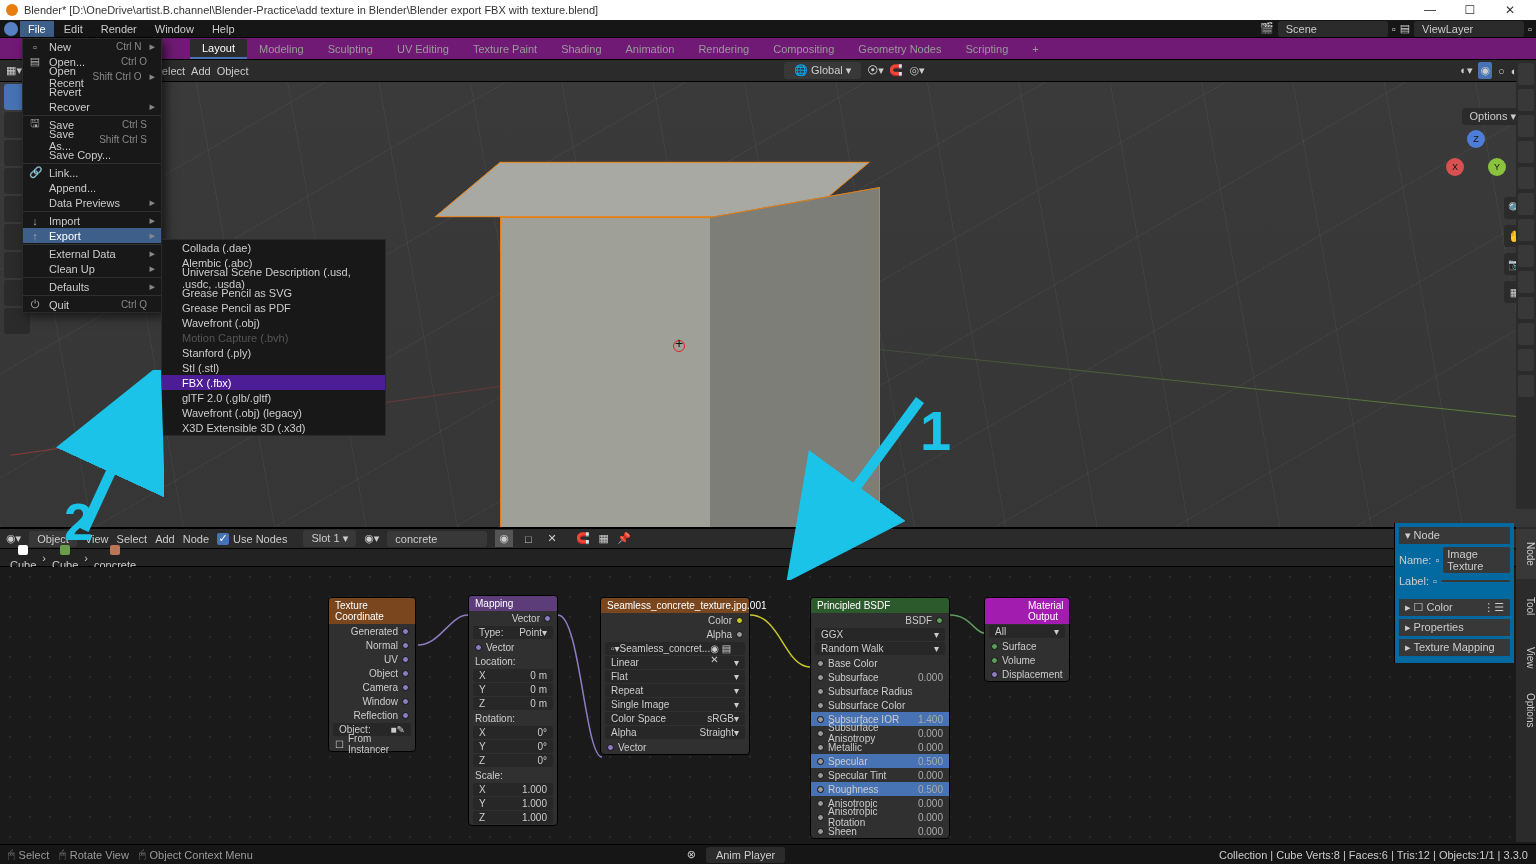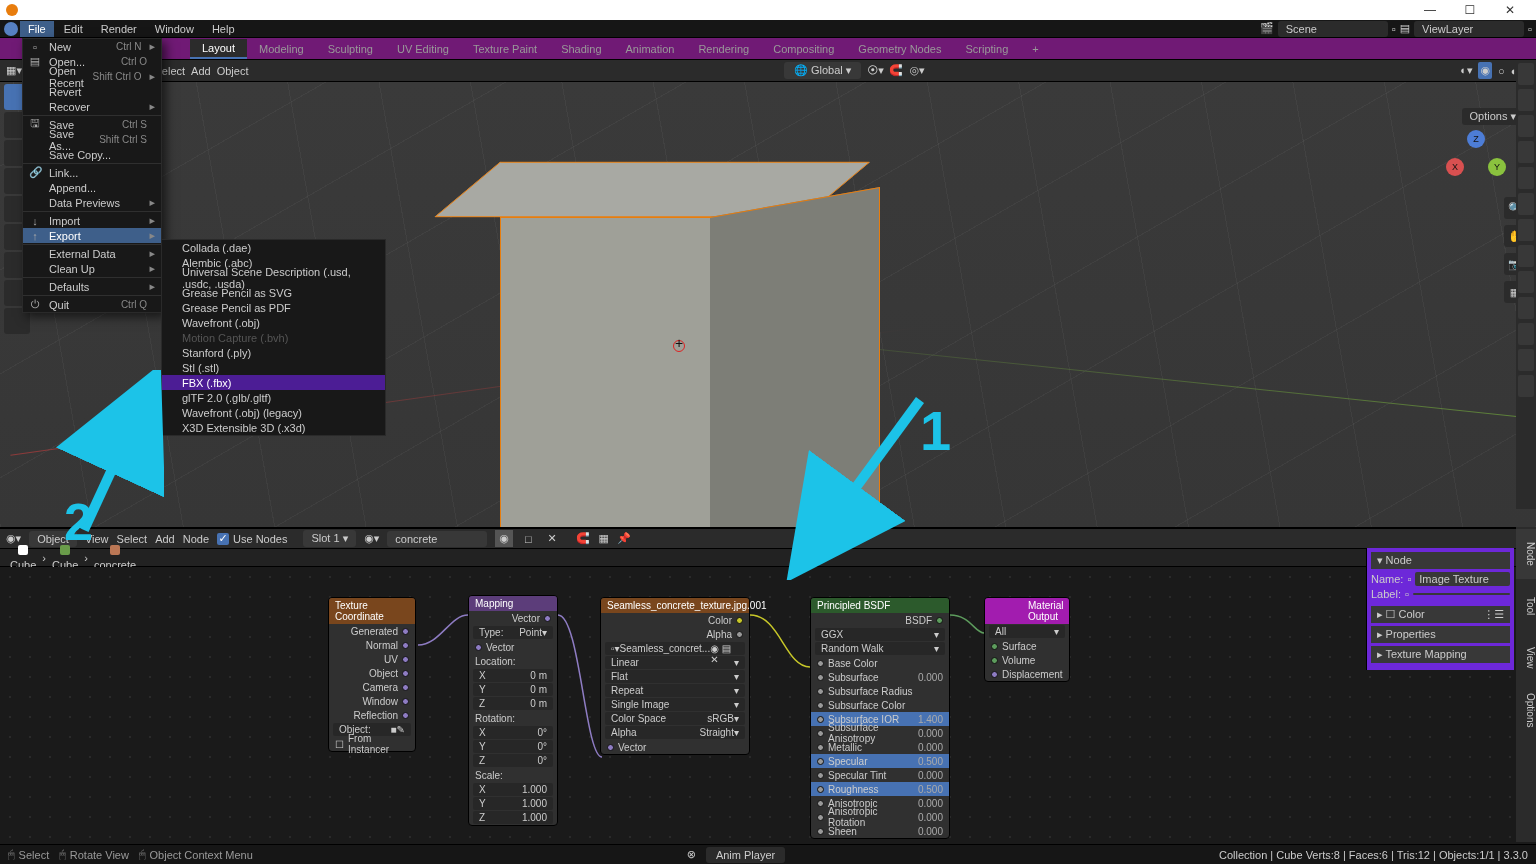--- a/index.html
+++ b/index.html
@@ -106,38 +106,39 @@
 .node .fld .lbl{flex:1;}
 .sk.yellow{background:#c7c729;} .sk.gray{background:#999;} .sk.purple{background:#8e7cc3;} .sk.green{background:#5d9c5d;}
 
 .node-tc{left:328px;top:30px;width:88px;} .node-tc .nh{background:#79461d;}
 .node-map{left:468px;top:28px;width:90px;} .node-map .nh{background:#5c3d7a;}
 .node-img{left:600px;top:30px;width:150px;} .node-img .nh{background:#79461d;}
 .node-bsdf{left:810px;top:30px;width:140px;} .node-bsdf .nh{background:#2c5a2c;}
 .node-out{left:984px;top:30px;width:86px;} .node-out .nh{background:#a21caf;padding-left:43px;}
 
 
-.npanel{position:absolute;right:22px;top:548px;width:148px;background:#6d28d9;border-left:1px solid #000;padding:4px;}
+.npanel{position:absolute;right:22px;top:523px;width:120px;background:#0369a1;border-left:1px solid #000;padding:4px;}
 .npanel .hdr{background:#383838;padding:2px 6px;margin-bottom:3px;}
 .npanel .row{display:flex;gap:4px;margin:2px 0;align-items:center;}
 .npanel .inp{flex:1;background:#383838;padding:1px 4px;border-radius:2px;}
 
 
 .status{position:absolute;left:0;right:0;bottom:0;height:20px;background:#161616;display:flex;align-items:center;gap:10px;padding:0 8px;border-top:1px solid #000;}
 .status .chip{display:flex;align-items:center;gap:4px;color:#999;}
 .status .spacer{flex:1;}
 .status .anim-btn{background:#2b2b2b;padding:2px 10px;border-radius:3px;}
 
 svg{display:block;}
 </style>
 </head>
 <body>
 
 <div class="win-title">
   <div class="blender-ico"></div>
+  <span>Blender* [D:\OneDrive\artist.B.channel\Blender-Practice\add texture in Blender\Blender export FBX with texture.blend]</span>
   <div class="spacer"></div>
   <div class="win-btn">—</div>
   <div class="win-btn">☐</div>
   <div class="win-btn">✕</div>
 </div>
 
 <div class="top-menu">
   <div class="logo"></div>
   <span class="m-item active">File</span>
   <span class="m-item">Edit</span>
@@ -702,21 +703,21 @@
   <div class="row">
       <span>Name:</span>
       <span>▫</span>
       <div class="inp">Image Texture</div>
     </div>
   <div class="row">
       <span>Label:</span>
       <span>▫</span>
       <div class="inp"></div>
     </div>
-  <div class="hdr" style="margin-top:6px;"><span>▸ ☐ </span><span>Color</span><span style="float:right">⋮☰</span></div>
+  <div class="hdr" style="margin-top:12px;"><span>▸ ☐ </span><span>Color</span><span style="float:right">⋮☰</span></div>
   <div class="hdr"><span>▸ </span><span>Properties</span></div>
   <div class="hdr"><span>▸ </span><span>Texture Mapping</span></div>
 </div>
 <div class="right-strip2">
   <div class="rs" style="background:#383838;">Node</div>
   <div class="rs">Tool</div>
   <div class="rs">View</div>
   <div class="rs">Options</div>
 </div>
 

